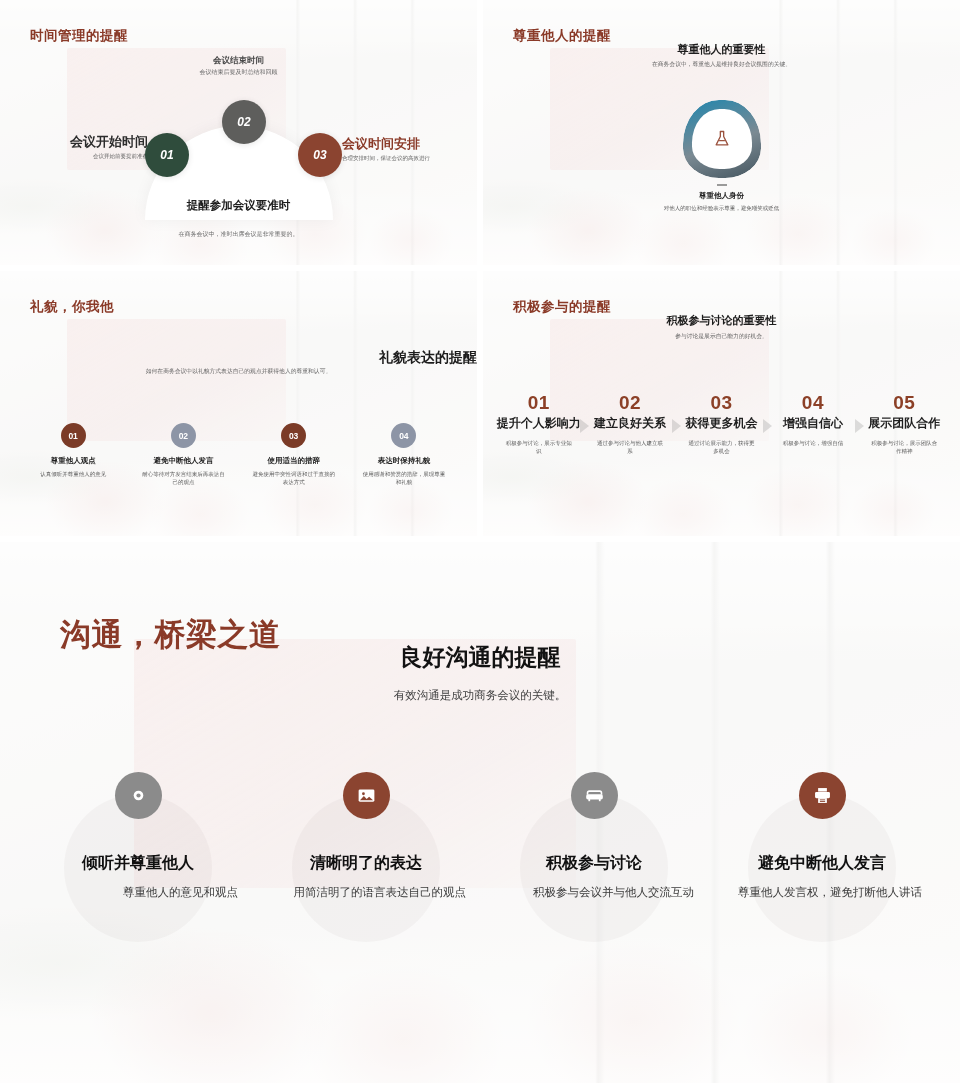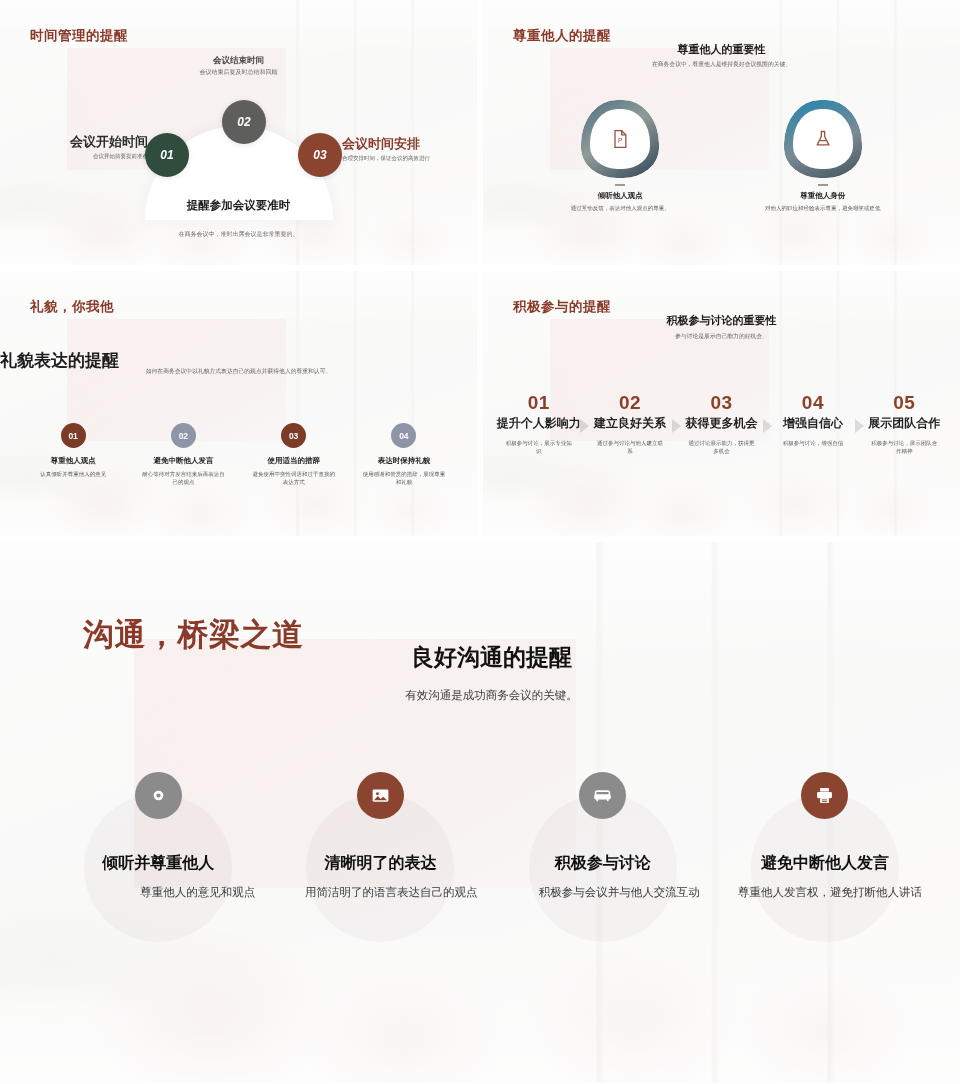--- a/index.html
+++ b/index.html
@@ -120,21 +120,21 @@
   .tri-badge .inner{
     position:absolute;inset:9px;border-radius:inherit;background:#fff;
     display:flex;align-items:center;justify-content:center;
   }
   .tri-badge .inner svg{width:20px;height:20px;}
   .tri-dash{width:10px;height:1.5px;background:#9a9a9a;margin:6px auto 5px;}
   .tri-t{font-size:7.5px;font-weight:bold;color:#232323;}
   .tri-d{font-size:5.5px;color:#5d5d5d;line-height:1.5;margin-top:3px;}
 
   
-  .s3-h2{position:absolute;left:0;right:0;top:78px;text-align:left;font-size:17px;font-weight:bold;color:#1d1d1d;}
+  .s3-h2{position:absolute;left:0;right:0;top:78px;text-align:right;font-size:14px;font-weight:bold;color:#1d1d1d;}
   .s3-sub{position:absolute;left:0;right:0;top:96px;text-align:center;font-size:5.8px;color:#5f5f5f;}
   .s3-row{position:absolute;left:0;right:0;top:152px;display:flex;padding:0 18px;box-sizing:border-box;}
   .s3-item{flex:1;text-align:center;}
   .s3-num{
     width:25px;height:25px;border-radius:50%;margin:0 auto 8px;
     display:flex;align-items:center;justify-content:center;
     color:#fff;font-size:8.5px;font-weight:bold;
   }
   .s3-t{font-size:7.5px;font-weight:bold;color:#1f1f1f;}
   .s3-d{font-size:5.5px;color:#5d5d5d;line-height:1.5;margin-top:4px;padding:0 12px;}
@@ -147,21 +147,21 @@
   .s4-num{font-size:19px;font-weight:bold;color:#8c4027;letter-spacing:.5px;line-height:1;}
   .s4-t{font-size:12px;font-weight:bold;color:#1f1f1f;margin-top:3px;}
   .s4-d{font-size:5.5px;color:#5d5d5d;line-height:1.5;margin-top:7px;padding:0 8px;}
   .s4-arrow{
     position:absolute;right:-5px;top:26px;width:0;height:0;
     border-top:7px solid transparent;border-bottom:7px solid transparent;
     border-left:9px solid rgba(140,140,140,.28);
   }
 
   
-  .lg{width:960px;height:541px;padding-left:23px;}
+  .lg{width:960px;height:541px;}
   .lg .slide-title{left:60px;top:72px;font-size:31px;}
   .lg-h2{position:absolute;left:0;right:0;top:100px;text-align:center;font-size:23px;font-weight:bold;color:#121212;}
   .lg-sub{position:absolute;left:0;right:0;top:146px;text-align:center;font-size:11.5px;color:#3f3f3f;}
   .lg-row{position:absolute;left:0;right:0;top:230px;display:flex;padding:0 24px;box-sizing:border-box;}
   .lg-item{flex:1;text-align:center;position:relative;}
   .halo{
     position:absolute;left:50%;top:22px;transform:translateX(-50%);
     width:148px;height:148px;border-radius:50%;
     background:rgba(120,110,105,.055);
     z-index:0;
@@ -218,35 +218,20 @@
     <div class="slide sm">
       <div class="bg"></div>
       <div class="veil"></div>
       <div class="content">
         <div class="slide-title">尊重他人的提醒</div>
         <div class="s2-h2">尊重他人的重要性</div>
         <div class="s2-sub">在商务会议中，尊重他人是维持良好会议氛围的关键。</div>
 
         <div class="tri-row">
 
-          <div class="tri-item">
-            <div class="tri-badge">
-              <div class="ring" style="background:linear-gradient(145deg,#4d6f83,#8f9c98 45%,#2f4456)"></div>
-              <div class="inner">
-                <svg viewBox="0 0 24 24">
-                  <path d="M6 2h8l5 5v15H6z" fill="none" stroke="#9c5440" stroke-width="1.6"></path>
-                  <path d="M14 2v5h5" fill="none" stroke="#9c5440" stroke-width="1.6"></path>
-                  <text x="9.5" y="17" font-size="8" fill="#9c5440" font-family="Liberation Sans, sans-serif">P</text>
-                </svg>
-              </div>
-            </div>
-            <div class="tri-dash"></div>
-            <div class="tri-t">倾听他人观点</div>
-            <div class="tri-d">通过互动反馈，表达对他人观点的尊重。</div>
-          </div>
 
 
           <div class="tri-item">
             <div class="tri-badge">
               <div class="ring" style="background:linear-gradient(160deg,#1f86ae,#7b8a93 55%,#44555f)"></div>
               <div class="inner">
                 <svg viewBox="0 0 24 24">
                   <path d="M10 3h4v6l5 10H5l5-10z" fill="none" stroke="#9c5440" stroke-width="1.6" stroke-linejoin="round"></path>
                   <path d="M8.5 14h7" stroke="#9c5440" stroke-width="1.4"></path>
                 </svg>

